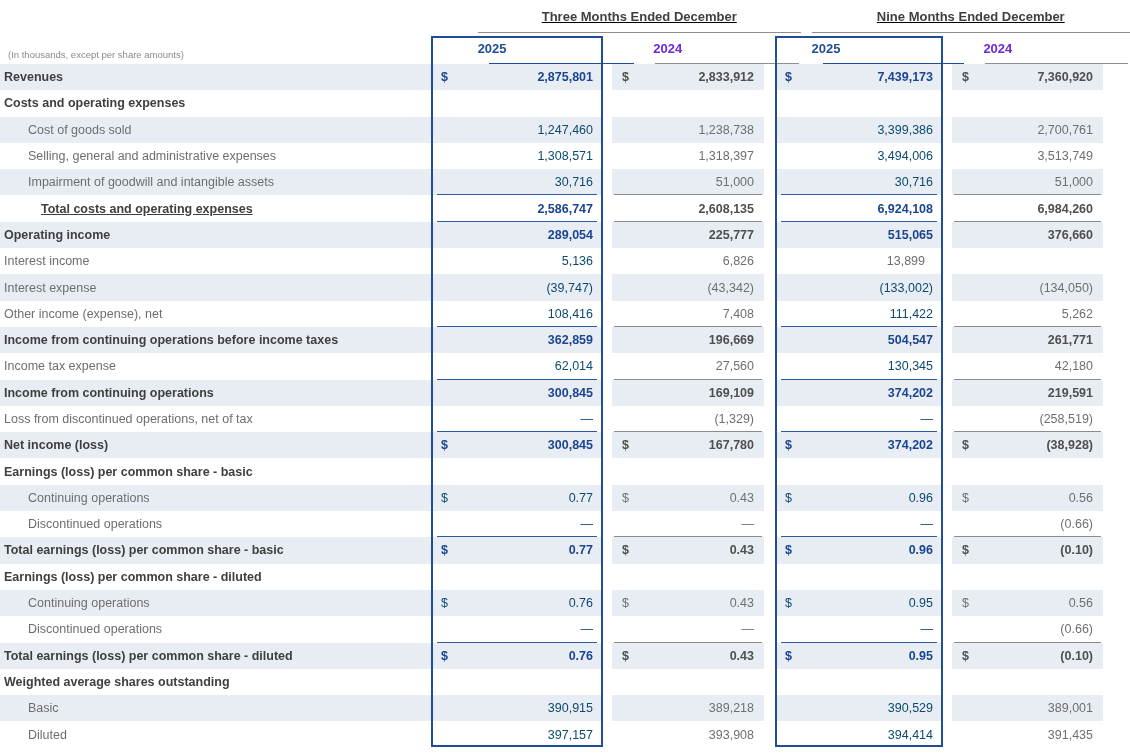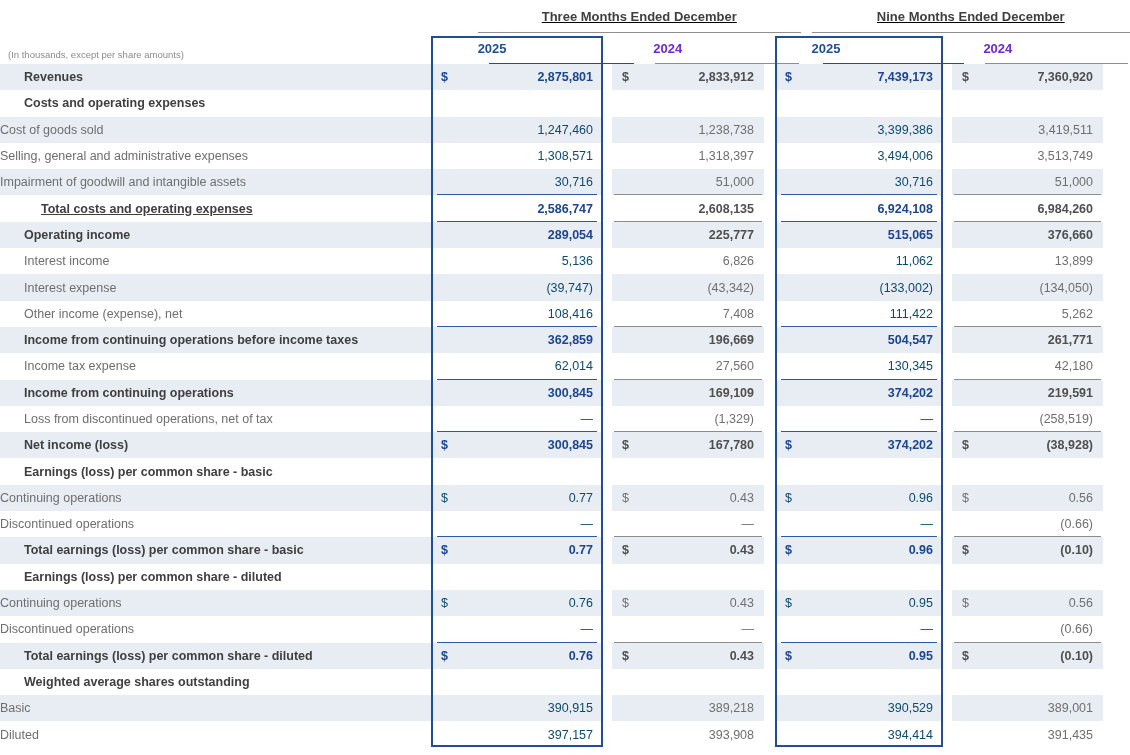--- a/index.html
+++ b/index.html
@@ -24,21 +24,21 @@
   .yr.gray::after { content:""; position:absolute; left:2px;  right:2px;  bottom:0; height:1px; background:#8f8f8f; }
   .note-holder { display:flex; align-items:flex-end; }
   .note { font-size:9.5px; color:#8b8b8b; padding:0 0 4px 8px; }
 
   
   .row { display:flex; height:26.3px; }
   .row.shade .cell { background:#e8edf4; }
   .cell { display:flex; align-items:center; height:100%; }
   .lab { width:431px; font-size:12.5px; color:#6e6e6e; }
   .lab.b { font-weight:bold; color:#3f3f3f; }
-  .ind0 { padding-left:24px; } .ind1 { padding-left:0; } .ind2 { padding-left:41px;text-decoration:underline; }
+  .ind0 { padding-left:4px; } .ind1 { padding-left:28px; } .ind2 { padding-left:41px;text-decoration:underline; }
   .gap { height:100%; }
   .g1 { width:9px; } .g2 { width:11px; } .g3 { width:9px; }
   .val { position:relative; font-size:12.5px; padding:0 10px; }
   .v0 { width:172px; } .v1 { width:152px; } .v2 { width:168px; } .v3 { width:151px; }
   .val.blue { color:#0c4a6e; }
   .val.gray { color:#6f6f6f; }
   .val.b.blue { font-weight:bold; color:#1b4591; }
   .val.b.gray { font-weight:bold; color:#4f4f4f; }
   .val .num { margin-left:auto; }
   .val.rule::after { content:""; position:absolute; bottom:0; height:1px; }
@@ -128,21 +128,21 @@
         <div class="gap g1"></div>
         <div class="cell val v1 gray">
           <span class="num">1,238,738</span>
         </div>
         <div class="gap g2"></div>
         <div class="cell val v2 blue">
           <span class="num">3,399,386</span>
         </div>
         <div class="gap g3"></div>
         <div class="cell val v3 gray">
-          <span class="num">3,419,511</span>
+          <span class="num">2,700,761</span>
         </div>
       </div>
       <div class="row">
         <div class="cell lab ind1">Selling, general and administrative expenses</div>
         <div class="cell val v0 blue">
           <span class="num">1,308,571</span>
         </div>
         <div class="gap g1"></div>
         <div class="cell val v1 gray">
           <span class="num">1,318,397</span>
@@ -213,23 +213,20 @@
       <div class="row">
         <div class="cell lab ind0">Interest income</div>
         <div class="cell val v0 blue">
           <span class="num">5,136</span>
         </div>
         <div class="gap g1"></div>
         <div class="cell val v1 gray">
           <span class="num">6,826</span>
         </div>
         <div class="gap g2"></div>
-        <div class="cell val v2 blue">
-          <span class="num">11,062</span>
-        </div>
         <div class="gap g3"></div>
         <div class="cell val v3 gray">
           <span class="num">13,899</span>
         </div>
       </div>
       <div class="row shade">
         <div class="cell lab ind0">Interest expense</div>
         <div class="cell val v0 blue">
           <span class="num">(39,747)</span>
         </div>

